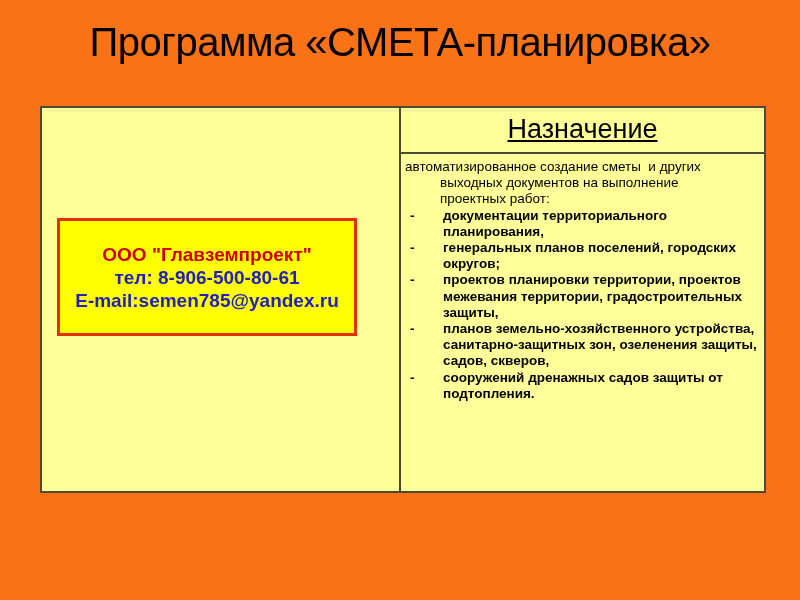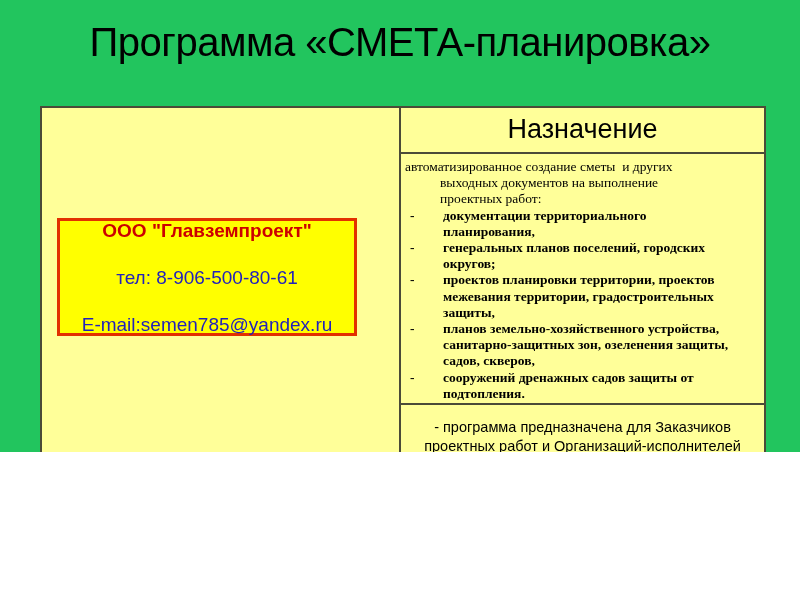--- a/index.html
+++ b/index.html
@@ -6,22 +6,22 @@
     --pale-yellow:#FFFF99;
     --bright-yellow:#FFFF00;
     --red-text:#CC0000;
     --blue-text:#2222BB;
     --box-border-red:#E23000;
     --table-border:#4B4B38;
   }
   html,body{margin:0;padding:0;}
   .slide{
     position:relative;
-    width:800px;height:452px;
-    background:#22c55e;
+    width:800px;height:600px;
+    background:#f97316;
     font-family:"Liberation Sans", sans-serif;
     color:#000;
     overflow:hidden;
   }
   .title{
     position:absolute;
     left:0;right:0;top:20px;
     margin:0;
     text-align:center;
     font-size:40px;
@@ -55,45 +55,45 @@
     display:flex;
     flex-direction:column;
     justify-content:center;
     text-align:center;
     line-height:23px;
   }
   .company-line{
     font-size:19px;font-weight:bold;color:var(--red-text);
   }
   .contact-line{
-    font-size:19px;font-weight:normal;color:var(--blue-text);margin-top:24px;
+    font-size:19px;font-weight:bold;color:var(--blue-text);
   }
   .right-col{
     flex:1;
     display:flex;
     flex-direction:column;
     min-width:0;
   }
   .header-cell{
     box-sizing:border-box;
     height:46px;
     border-bottom:2px solid var(--table-border);
     font-size:27px;
     font-weight:400;
     text-align:center;
     padding-top:6px;
+    text-decoration:underline;
   }
   .body-cell{
     flex:1;
     box-sizing:border-box;
     padding:5px 4px 0 4px;
     font-size:13.5px;
     line-height:16.2px;
     overflow:hidden;
-    font-family:Liberation Serif, serif;
   }
   .intro{
     margin:0;
     padding-left:35px;
     text-indent:-35px;
     white-space:pre-wrap;
     font-weight:400;
   }
   .li{
     display:flex;
@@ -173,21 +173,18 @@
 санитарно-защитных зон, озеленения защиты,
 садов, скверов,</span>
         </div>
         <div class="li">
           <span class="marker">-</span>
           <span class="li-text">сооружений дренажных садов защиты от
 подтопления.</span>
         </div>
       </div>
 
-      <div class="footer-cell">- программа предназначена для Заказчиков
-проектных работ и Организаций-исполнителей
-градостроительной документации</div>
 
     </div>
 
   </div>
 
 </div>
 
 </body></html>

